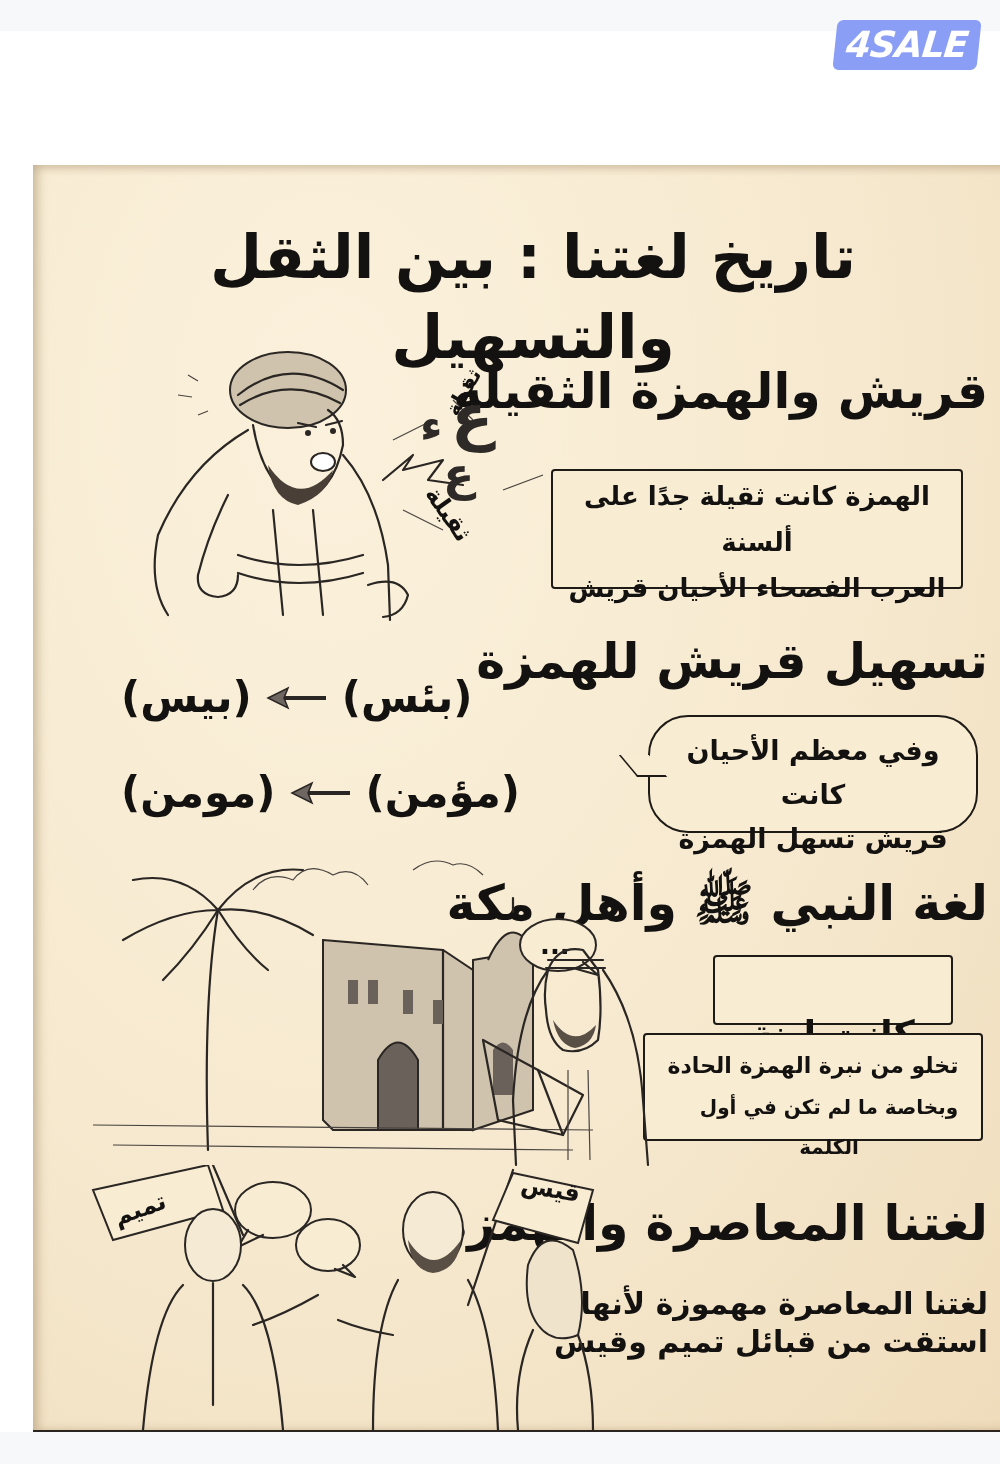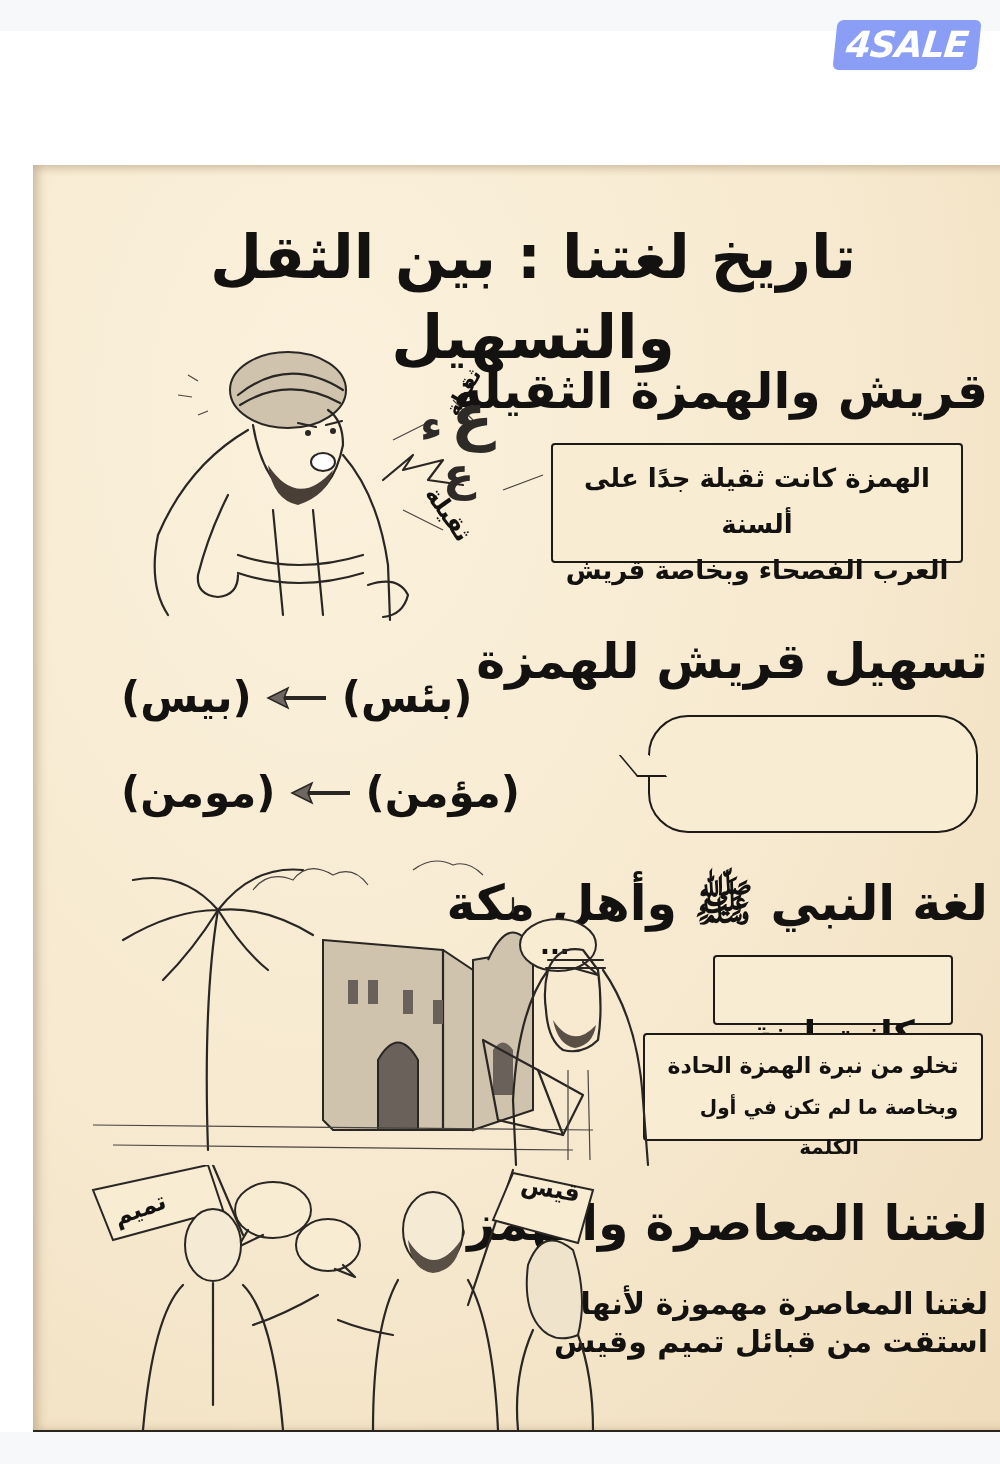--- a/index.html
+++ b/index.html
@@ -69,23 +69,23 @@
 
 <div class="topbar"></div>
 <div class="brand">4SALE</div>
 
 <div class="poster">
 
   <div class="ar title">تاريخ لغتنا : بين الثقل والتسهيل</div>
 
   <div class="ar h2" style="right:25px; top:200px;">قريش والهمزة الثقيلة</div>
 
-  <div class="ribbon" style="right:50px; top:278px; width:412px; height:120px; padding-top:10px;">
+  <div class="ribbon" style="right:50px; top:304px; width:412px; height:120px; padding-top:2px;">
     <div class="ar" style="font-size:26px; line-height:46px;">الهمزة كانت ثقيلة جدًا على ألسنة</div>
-    <div class="ar" style="font-size:26px; line-height:46px;">العرب الفصحاء وبخاصة قريش</div>
+    <div class="ar" style="font-size:26px; line-height:46px;">العرب الفصحاء الأحيان قريش</div>
   </div>
 
   <svg class="illus" style="left:95px; top:170px;" width="300" height="290" viewBox="0 0 300 290">
     <ellipse class="shade" cx="160" cy="55" rx="58" ry="38" fill="#d8cbb2"></ellipse>
     <path class="sketch" d="M110 60 Q160 20 215 55"></path>
     <path class="sketch" d="M112 70 Q160 40 212 68"></path>
     <path class="sketch" d="M125 90 Q135 150 170 165 Q205 160 215 110 Q215 85 200 75"></path>
     <path d="M140 130 Q170 175 205 135 Q200 160 170 170 Q145 165 140 130Z" fill="#4a3f36"></path>
     <ellipse cx="195" cy="127" rx="12" ry="9" fill="#fff" stroke="#2a2623" stroke-width="2"></ellipse>
     <circle cx="180" cy="98" r="3" fill="#2a2623"></circle>
@@ -107,20 +107,22 @@
   <div class="ar" style="position:absolute; left:405px; top:215px; font-size:20px; transform:rotate(-60deg);">ثقيلة</div>
   <div class="ar" style="position:absolute; left:418px; top:215px; font-size:62px; color:#2e2a27;">ع</div>
   <div class="ar" style="position:absolute; left:387px; top:235px; font-size:44px; color:#2e2a27;">ء</div>
   <div class="ar" style="position:absolute; left:410px; top:282px; font-size:46px; color:#2e2a27;">ع</div>
   <div class="ar" style="position:absolute; left:385px; top:335px; font-size:24px; transform:rotate(55deg);">ثقيلة</div>
 
   <div class="ar h2" style="right:25px; top:470px;">تسهيل قريش للهمزة</div>
 
   <div class="bubble" style="right:35px; top:550px; width:330px; height:118px; padding-top:12px;">
     <div class="tail"></div>
+    <div class="ar" style="font-size:27px; line-height:44px;">وفي معظم الأحيان كانت</div>
+    <div class="ar" style="font-size:27px; line-height:44px;">قريش تسهل الهمزة</div>
   </div>
 
   <div class="word-row" style="left:88px; top:505px;">
     <span class="ar word">(بيس)</span>
     <svg class="arrow" viewBox="0 0 62 24">
       <path d="M60 12 L18 12" stroke="#2a2623" stroke-width="4"></path>
       <path d="M2 12 L22 2 L18 12 L22 22 Z" fill="#6e6660" stroke="#2a2623" stroke-width="1.5"></path>
     </svg>
     <span class="ar word">(بئس)</span>
   </div>

